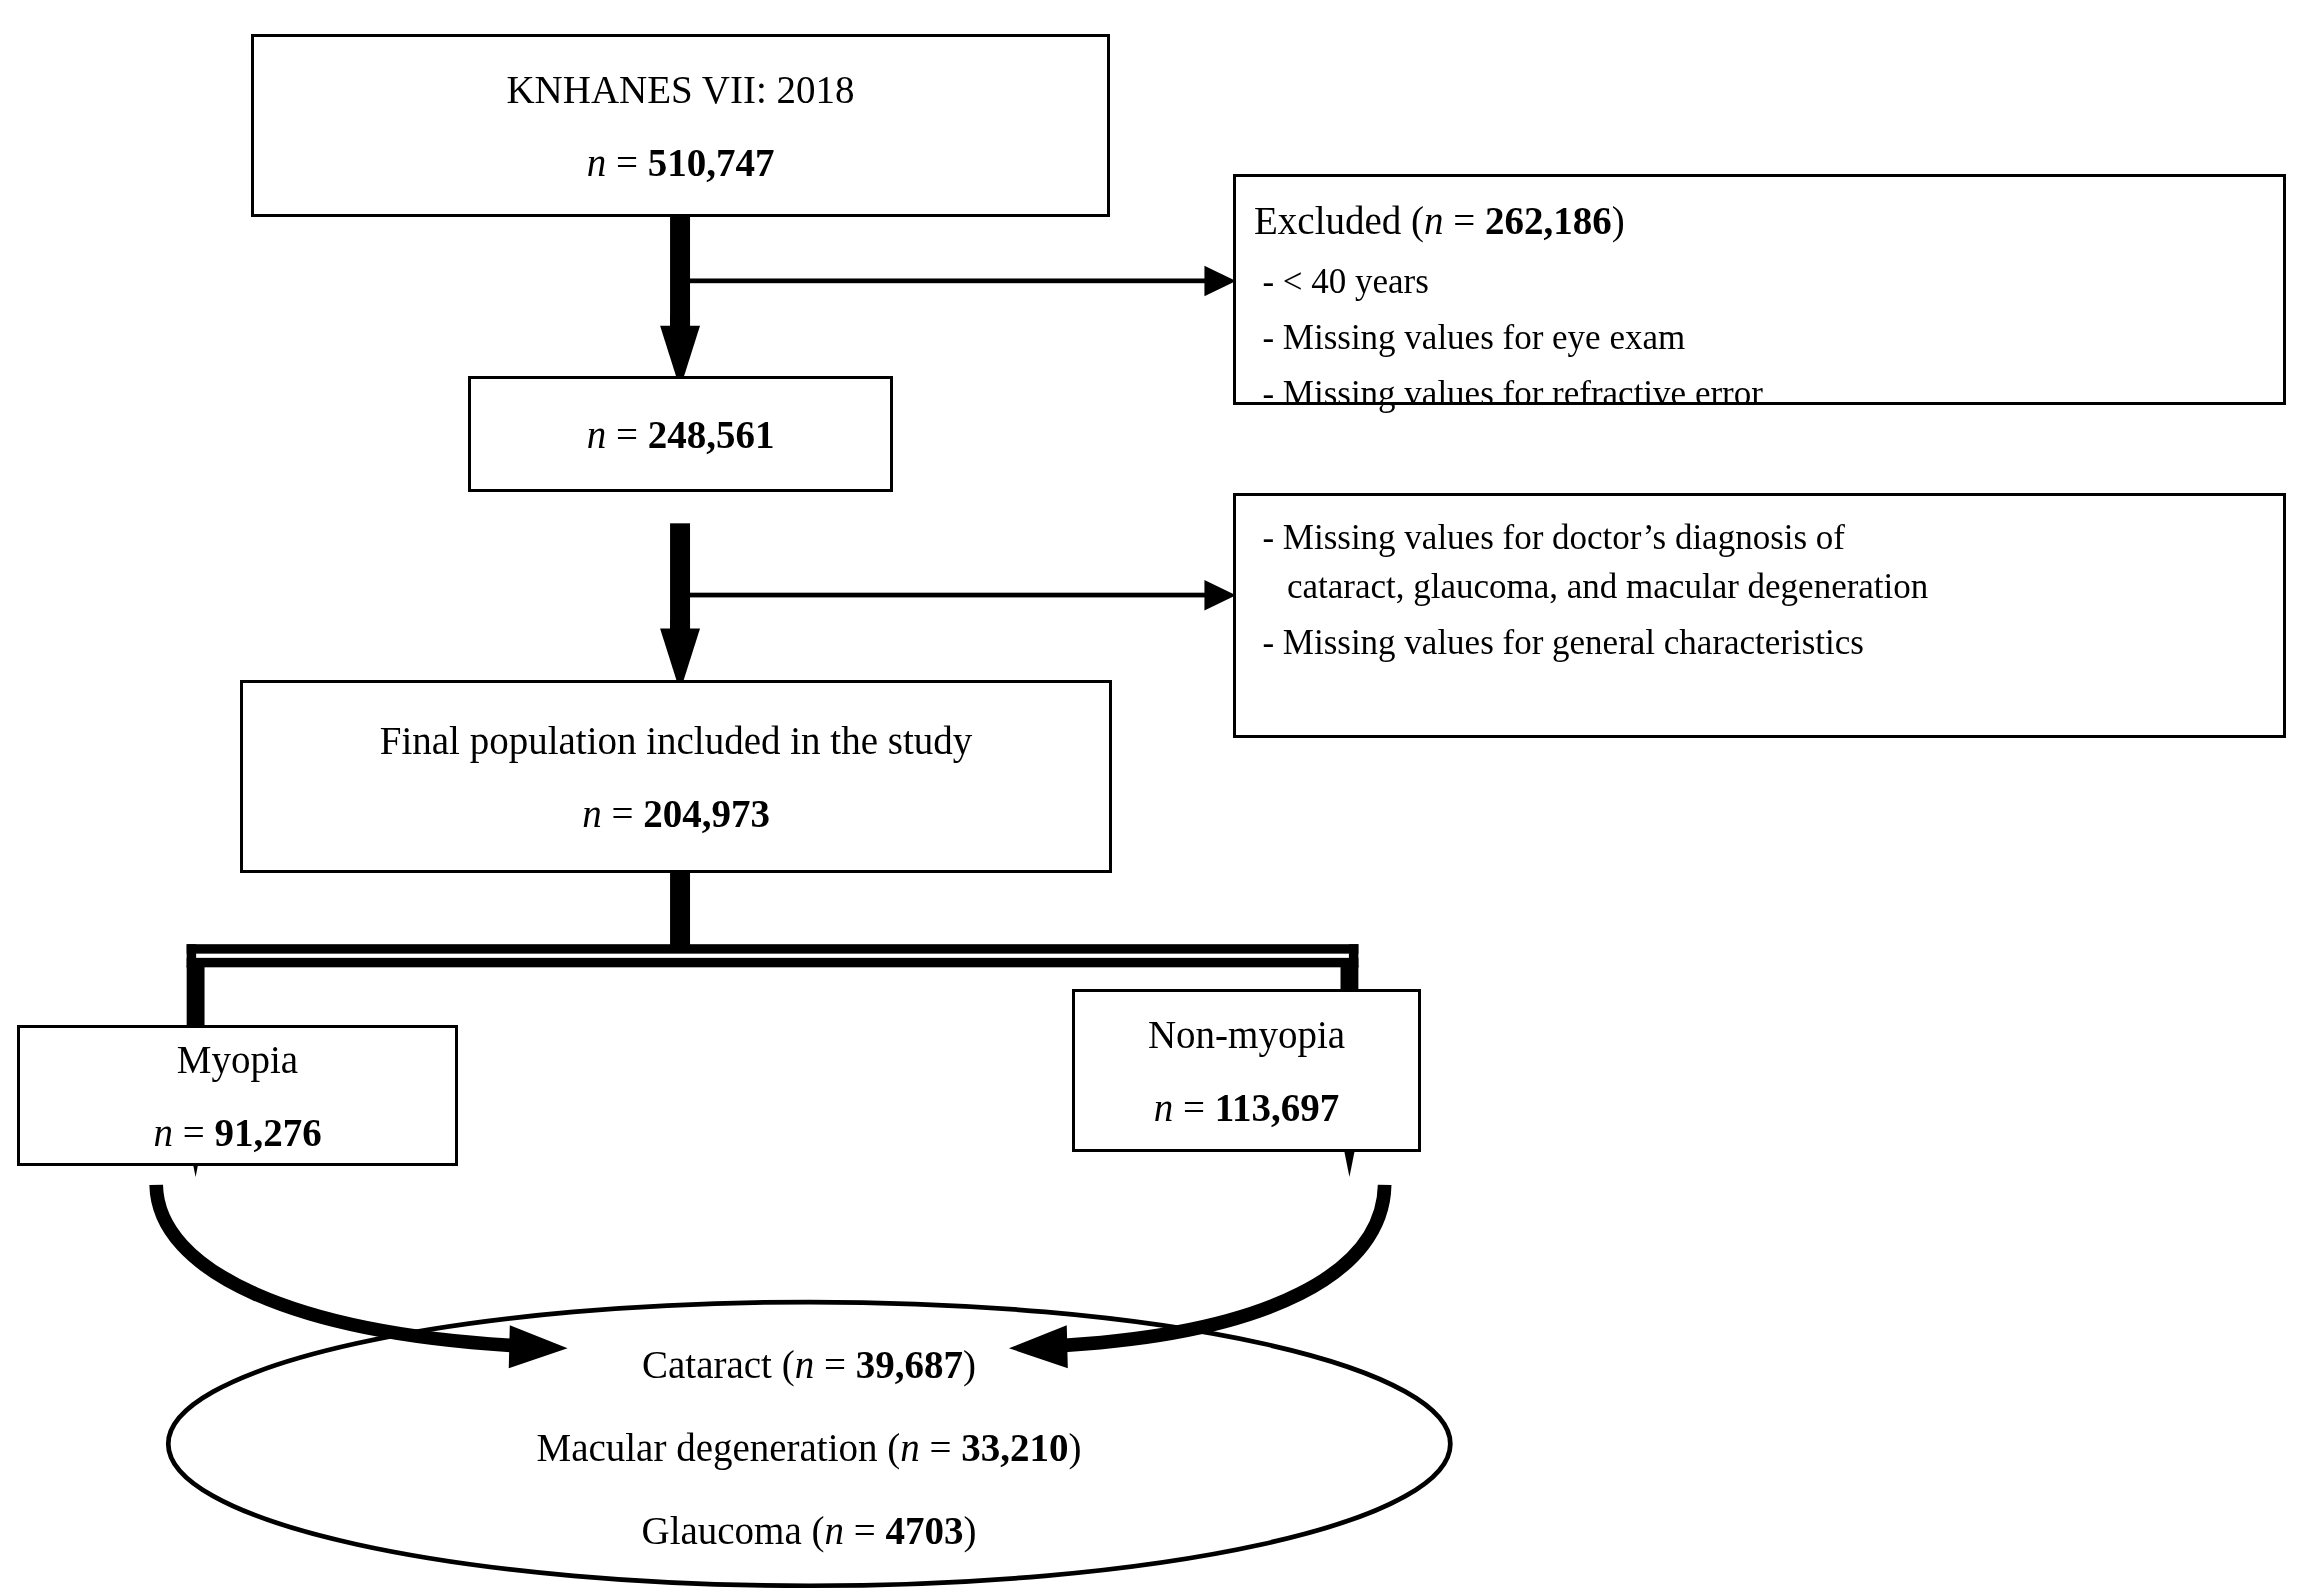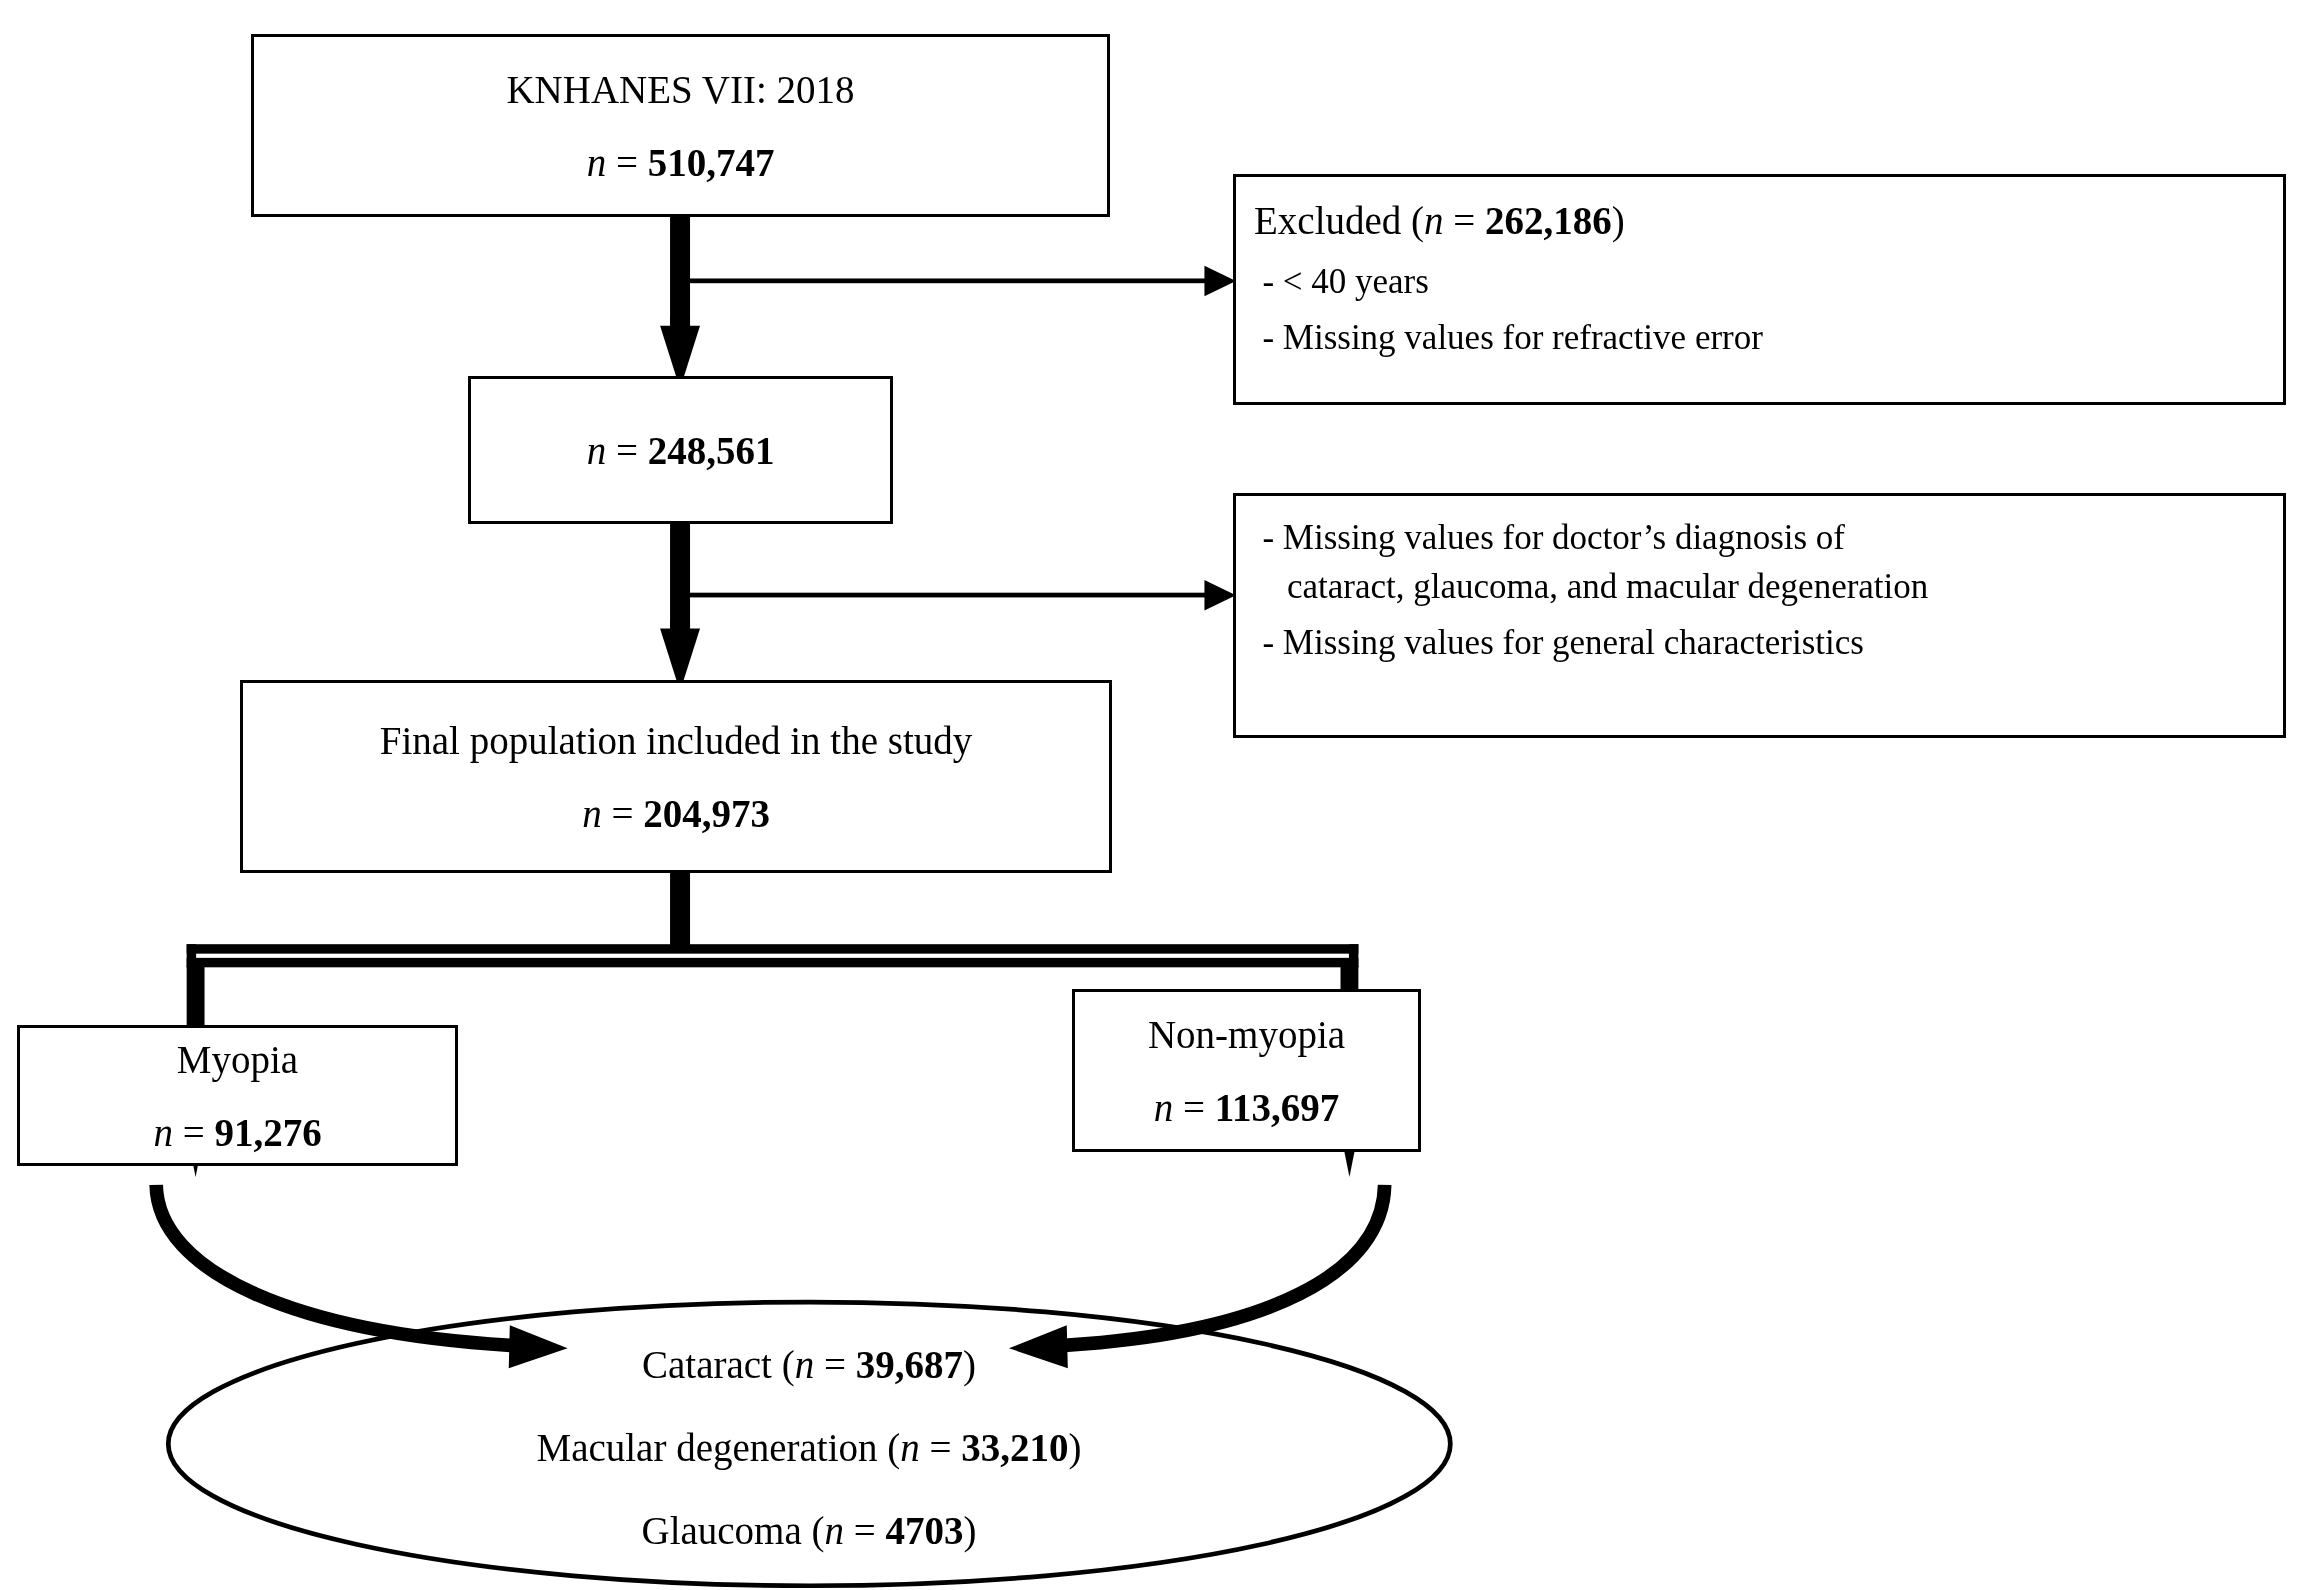--- a/index.html
+++ b/index.html
@@ -155,21 +155,21 @@
     </g>
   </svg>
 
   <div class="node-box" style="left:251px; top:34px; width:859px; height:183px;">
     <div class="node-line title-line">KNHANES VII: 2018</div>
     <div class="node-line">
       <span class="ital">n</span><span> = </span><span class="bold">510,747</span>
     </div>
   </div>
 
-  <div class="node-box" style="left:468px; top:376px; width:425px; height:148px;">
+  <div class="node-box" style="left:468px; top:376px; width:425px; height:116px;">
     <div class="node-line">
       <span class="ital">n</span><span> = </span><span class="bold">248,561</span>
     </div>
   </div>
 
   <div class="node-box" style="left:240px; top:680px; width:872px; height:193px;">
     <div class="node-line title-line">Final population included in the study</div>
     <div class="node-line">
       <span class="ital">n</span><span> = </span><span class="bold">204,973</span>
     </div>
@@ -187,20 +187,21 @@
     <div class="node-line">
       <span class="ital">n</span><span> = </span><span class="bold">113,697</span>
     </div>
   </div>
 
   <div class="excl-box" style="left:1233px; top:174px; width:1053px; height:231px;">
     <div class="excl-head">
       <span>Excluded (</span><span class="ital">n</span><span> = </span><span class="bold">262,186</span><span>)</span>
     </div>
     <div class="excl-item">-  &lt; 40 years</div>
+    <div class="excl-item">- Missing values for eye exam</div>
     <div class="excl-item">- Missing values for refractive error</div>
   </div>
 
   <div class="excl-box" style="left:1233px; top:493px; width:1053px; height:245px;">
     <div class="excl-item">- Missing values for doctor’s diagnosis of</div>
     <div class="excl-item sub-indent">cataract, glaucoma, and macular degeneration</div>
     <div class="excl-item">- Missing values for general characteristics</div>
   </div>
 
   <div class="ellipse-text">

